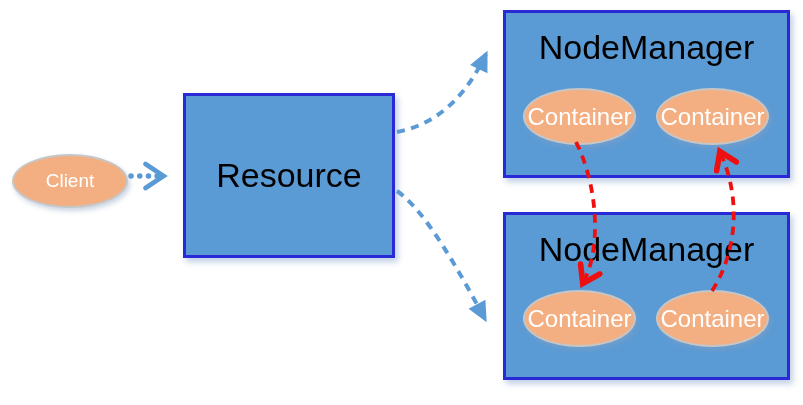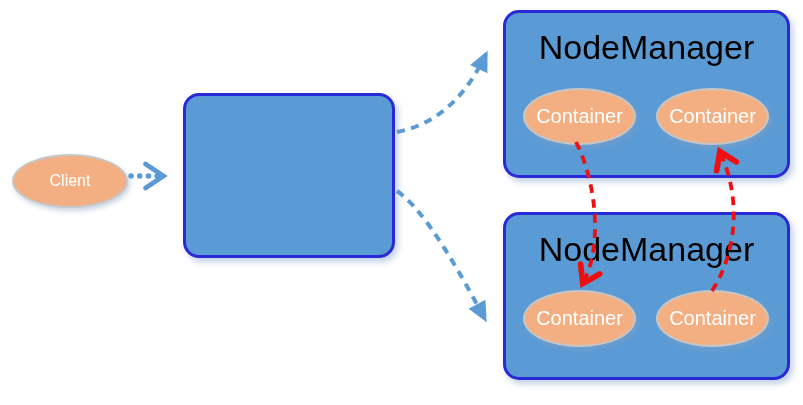--- a/index.html
+++ b/index.html
@@ -8,21 +8,21 @@
     width:803px;height:405px;
     background:#ffffff;
     font-family:"Liberation Sans", sans-serif;
     overflow:hidden;
   }
   
   .nodebox{
     position:absolute;
     background:var(--box-fill);
     border:3px solid var(--box-border);
-    border-radius:16px;
+    border-radius:0;
     box-sizing:border-box;
     box-shadow:3px 4px 6px rgba(120,150,200,.45);
   }
   .rm-box{left:183px;top:93px;width:212px;height:165px;
     display:flex;flex-direction:column;align-items:center;justify-content:center;}
   .nm-top{left:503px;top:10px;width:287px;height:168px;}
   .nm-bottom{left:503px;top:212px;width:287px;height:168px;}
   .box-title{
     color:var(--title-text);
     font-size:34px;
@@ -38,22 +38,22 @@
   .ellipse{
     position:absolute;
     background:var(--ellipse-fill);
     border:2.5px solid var(--ellipse-border);
     border-radius:50%;
     box-sizing:border-box;
     display:flex;align-items:center;justify-content:center;
     color:var(--ellipse-text);
     box-shadow:2px 3px 5px rgba(140,160,190,.45);
   }
-  .client-ellipse{left:12px;top:154px;width:116px;height:54px;font-size:16px;}
-  .container-ellipse{width:113px;height:57px;font-size:20px;}
+  .client-ellipse{left:12px;top:154px;width:116px;height:54px;font-size:19px;}
+  .container-ellipse{width:113px;height:57px;font-size:24px;}
   .c-left{left:17px;top:75px;}
   .c-right{left:150px;top:75px;}
   
   .edges{position:absolute;left:0;top:0;width:803px;height:405px;pointer-events:none;}
   .edge-blue-dash{stroke:var(--arrow-blue);stroke-width:4;fill:none;stroke-dasharray:8 6.5;}
   .edge-blue-dot{stroke:var(--arrow-blue);stroke-width:5.5;fill:none;stroke-dasharray:0.1 8.6;stroke-linecap:round;}
   .edge-red-dash{stroke:var(--arrow-red);stroke-width:3.8;fill:none;stroke-dasharray:8.5 6.5;}
   #tri-blue path{fill:var(--arrow-blue);}
   #chev-blue path{stroke:var(--arrow-blue);fill:none;}
   #v-red path{stroke:var(--arrow-red);fill:none;}
@@ -62,20 +62,21 @@
 <body>
 
 <div class="canvas">
 
   <div class="ellipse client-ellipse">
     <span>Client</span>
   </div>
 
   <div class="nodebox rm-box">
     <div class="box-title">
+      <div>Resource</div>
     </div>
   </div>
 
   <div class="nodebox nm-top">
     <div class="box-title nm-title">NodeManager</div>
     <div class="ellipse container-ellipse c-left">
       <span>Container</span>
     </div>
     <div class="ellipse container-ellipse c-right">
       <span>Container</span>

